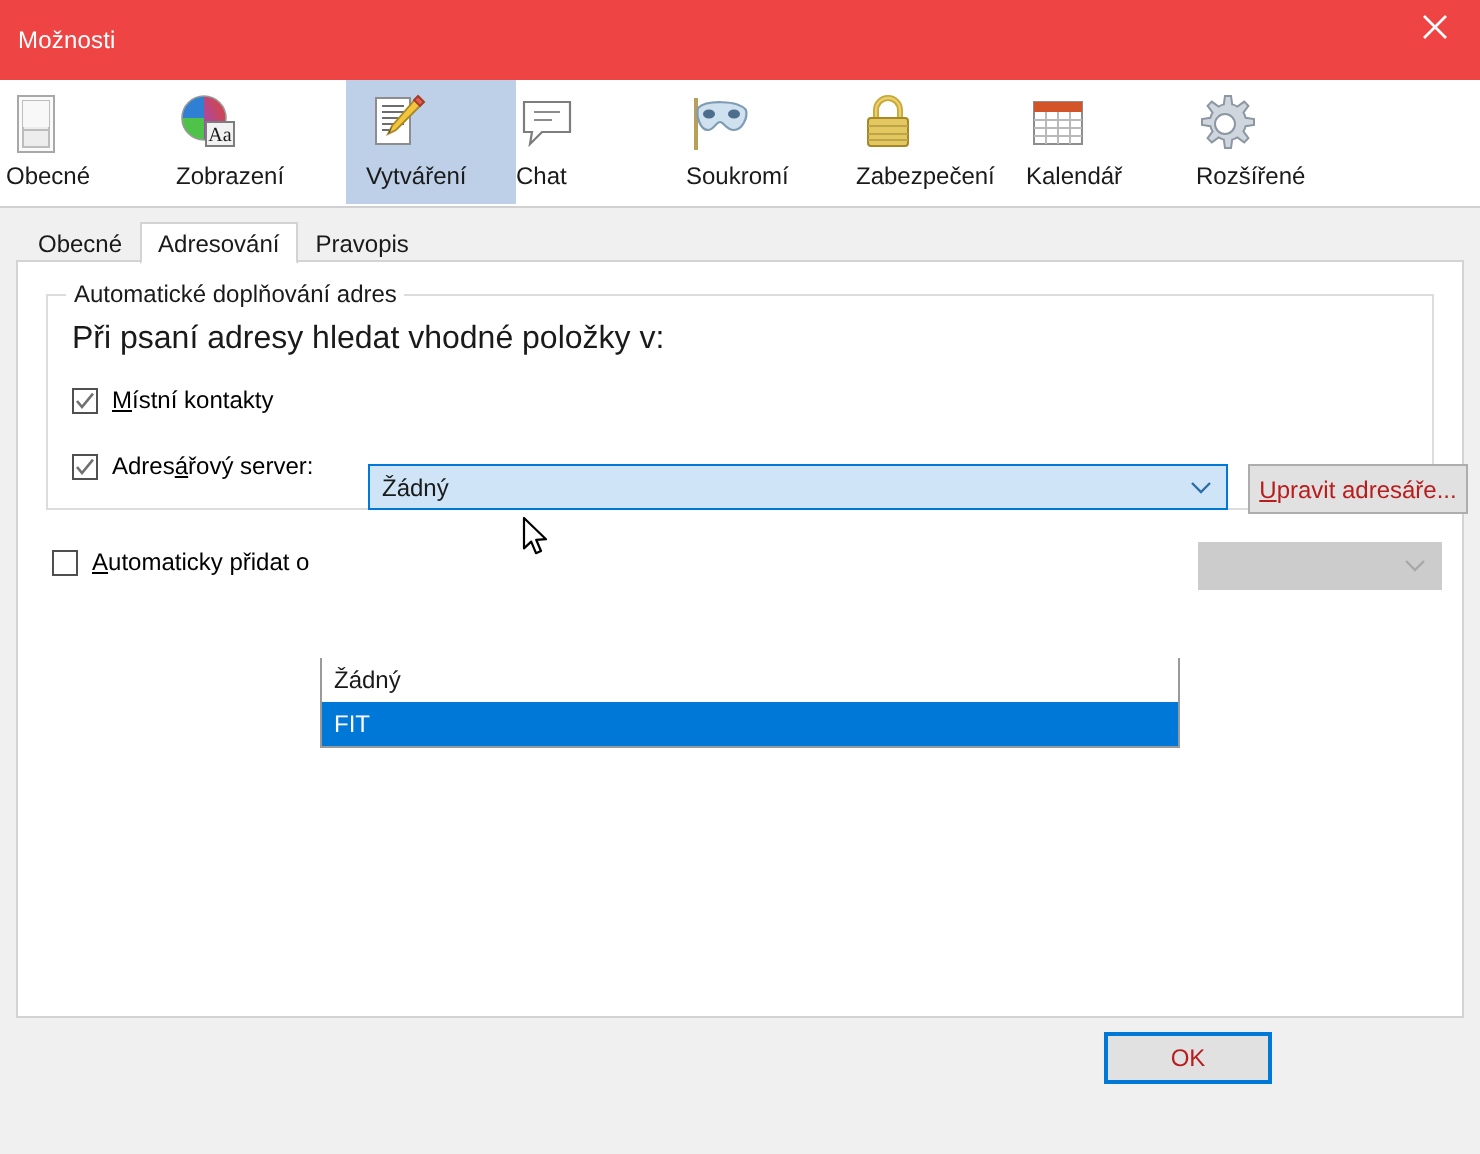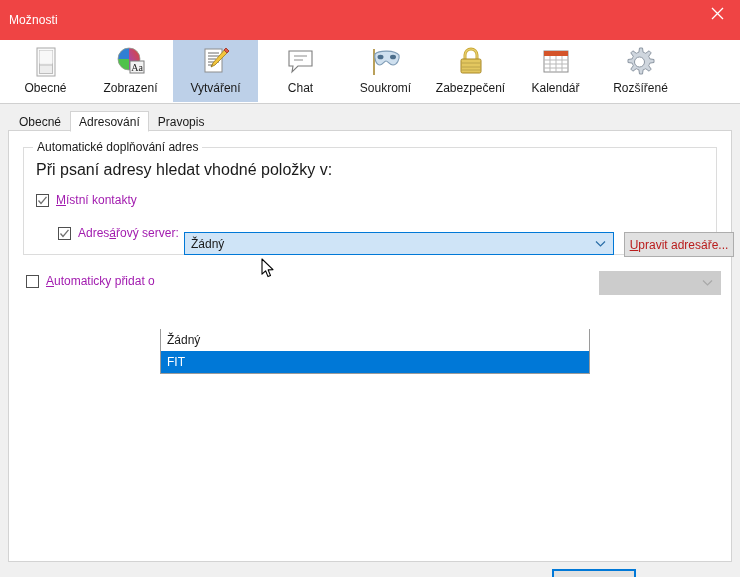--- a/index.html
+++ b/index.html
@@ -60,27 +60,28 @@
     display: flex;
     align-items: flex-start;
     flex: 0 0 auto;
     padding-left: 3px;
   }
   .tool-item {
     width: 85px;
     height: 62px;
     display: flex;
     flex-direction: column;
-    align-items: center;
+    align-items: flex-start;
     justify-content: flex-start;
     padding-top: 5px;
     box-sizing: border-box;
   }
   .tool-item.selected {
     background: #bdd0e8;
+    padding-left: 10px;
   }
   .tool-icon {
     height: 34px;
     display: flex;
     align-items: center;
     justify-content: center;
   }
   .tool-label {
     font-size: 12px;
     color: #1a1a1a;
@@ -125,21 +126,21 @@
     height: 21px;
     line-height: 20px;
     margin-bottom: -1px;
     position: relative;
     z-index: 3;
   }
   .tabpanel {
     background: #ffffff;
     border: 1px solid #d3d3d3;
     flex: 0 0 auto;
-    height: 432px;
+    height: 379px;
     box-sizing: border-box;
     position: relative;
     margin-top: -1px;
   }
 
   
   .groupbox {
     position: absolute;
     left: 14px;
     top: 16px;
@@ -182,21 +183,21 @@
     box-sizing: border-box;
     display: inline-flex;
     align-items: center;
     justify-content: center;
     flex: 0 0 auto;
     margin-right: 7px;
   }
   .checkbox svg { display: block; }
   .cb-label {
     font-size: 12px;
-    color: #a21caf;
+    color: #000000;
   }
   .cb-label u { text-decoration: underline; }
 
   
   .combo {
     position: absolute;
     box-sizing: border-box;
     display: flex;
     align-items: center;
     font-size: 12px;
@@ -469,21 +470,21 @@
 
         <div class="cbrow" style="left:12px; top:45px;">
           <span class="checkbox">
             <svg width="11" height="11" viewBox="0 0 11 11">
               <path d="M1.5,5.5 L4,8.5 L9.5,1.8" stroke="#707070" stroke-width="1.3" fill="none"></path>
             </svg>
           </span>
           <span class="cb-label"><u>M</u><span>í</span><span>stní kontakty</span></span>
         </div>
 
-        <div class="cbrow" style="left:12px; top:78px;margin-left:22px;">
+        <div class="cbrow" style="left:12px; top:78px;">
           <span class="checkbox">
             <svg width="11" height="11" viewBox="0 0 11 11">
               <path d="M1.5,5.5 L4,8.5 L9.5,1.8" stroke="#707070" stroke-width="1.3" fill="none"></path>
             </svg>
           </span>
           <span class="cb-label"><span>Adres</span><u>á</u><span>řový server:</span></span>
         </div>
 
         <div class="combo open-head">
           <span>Žádný</span>

